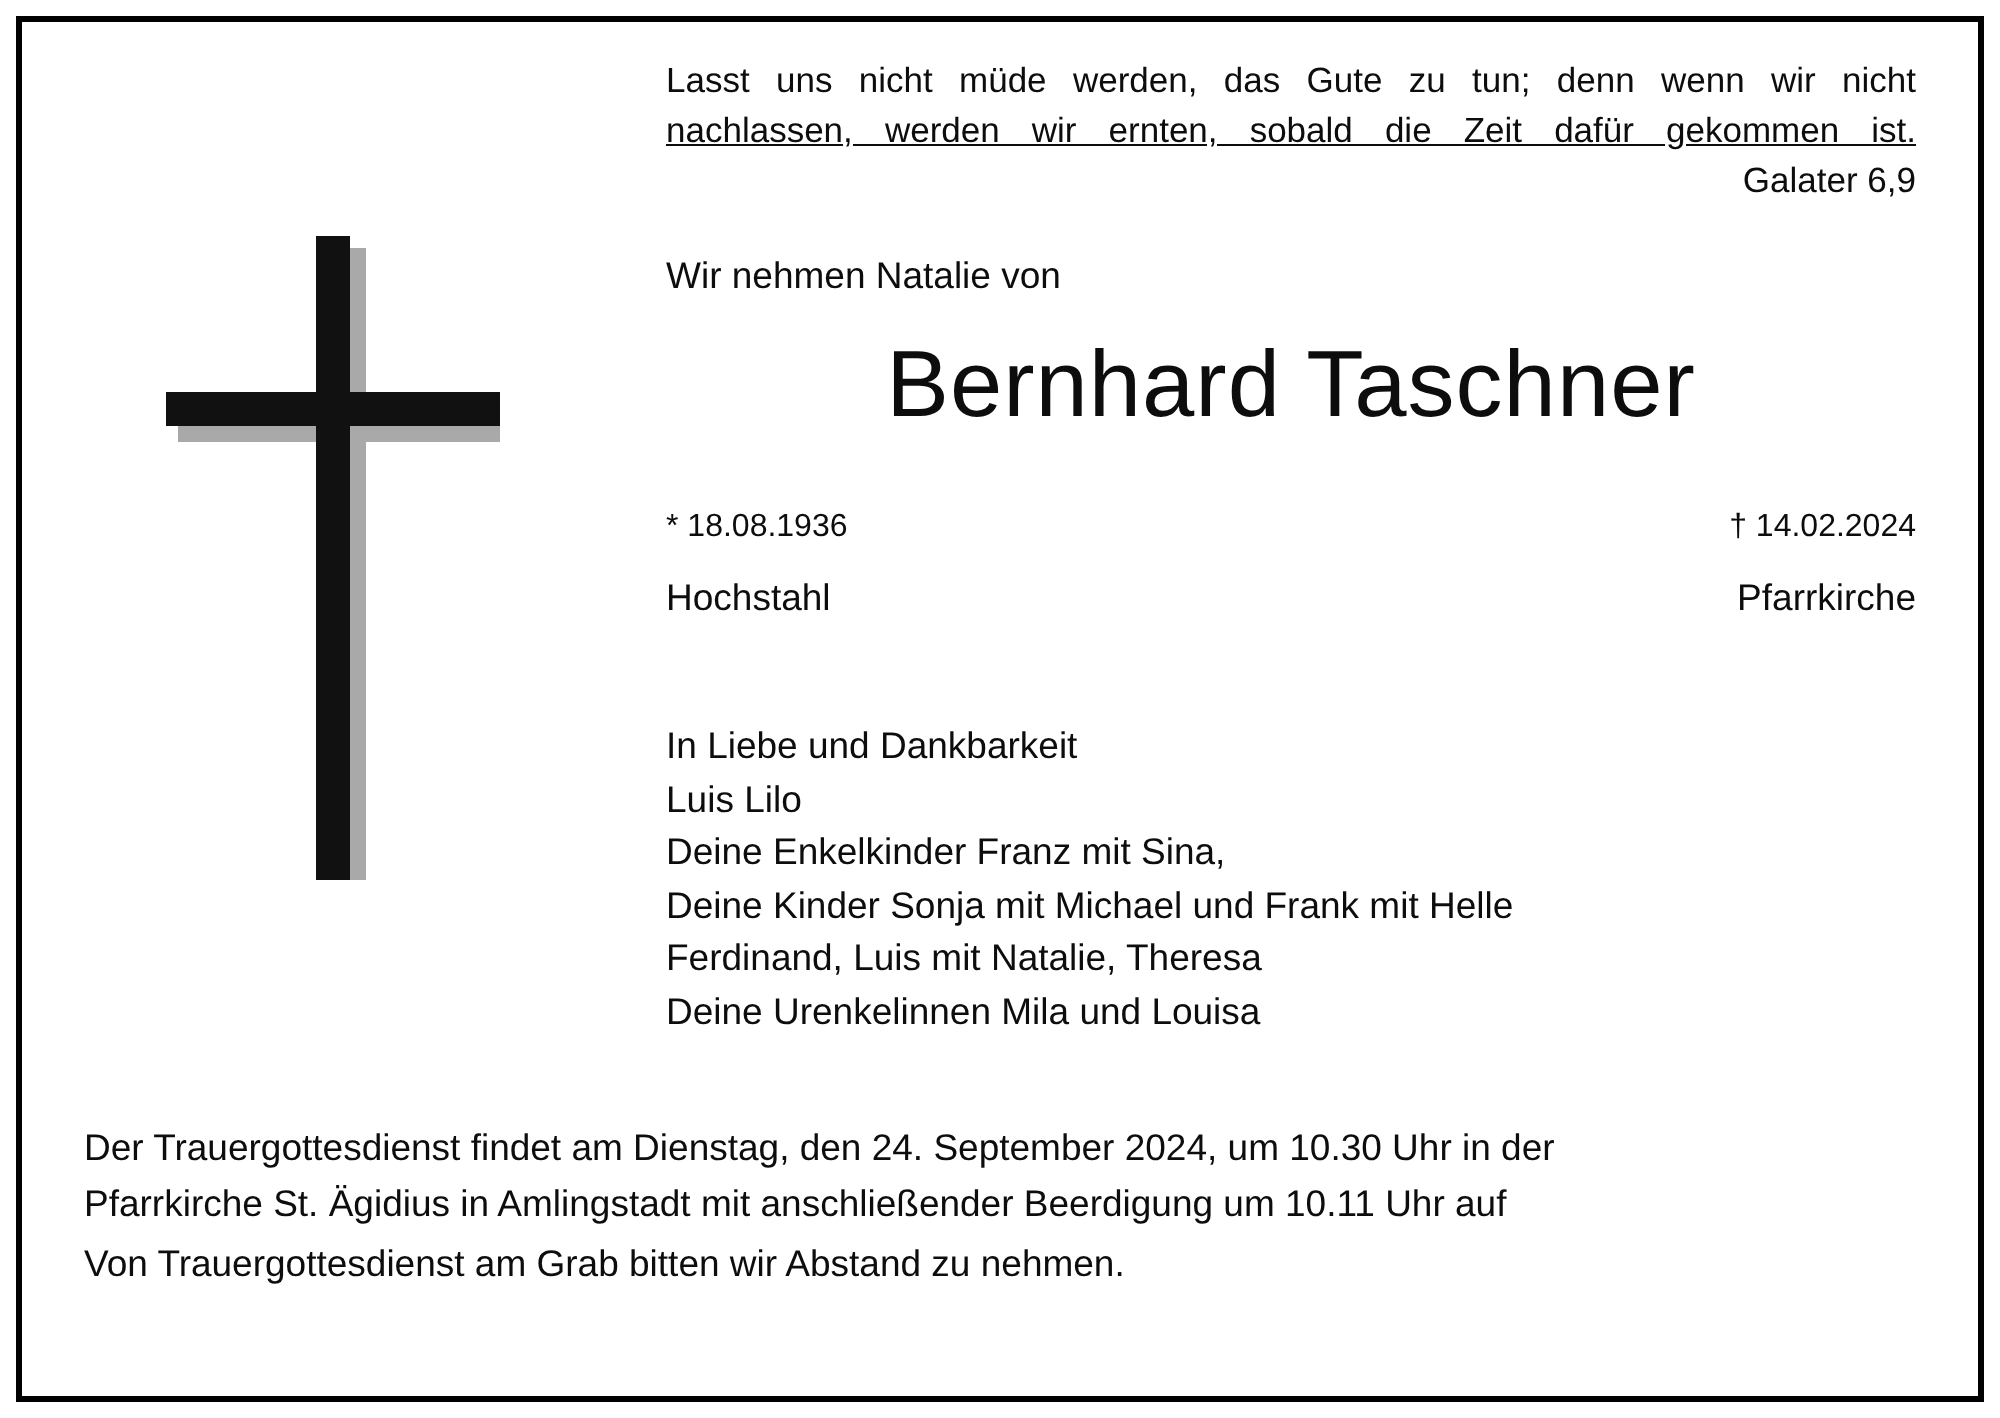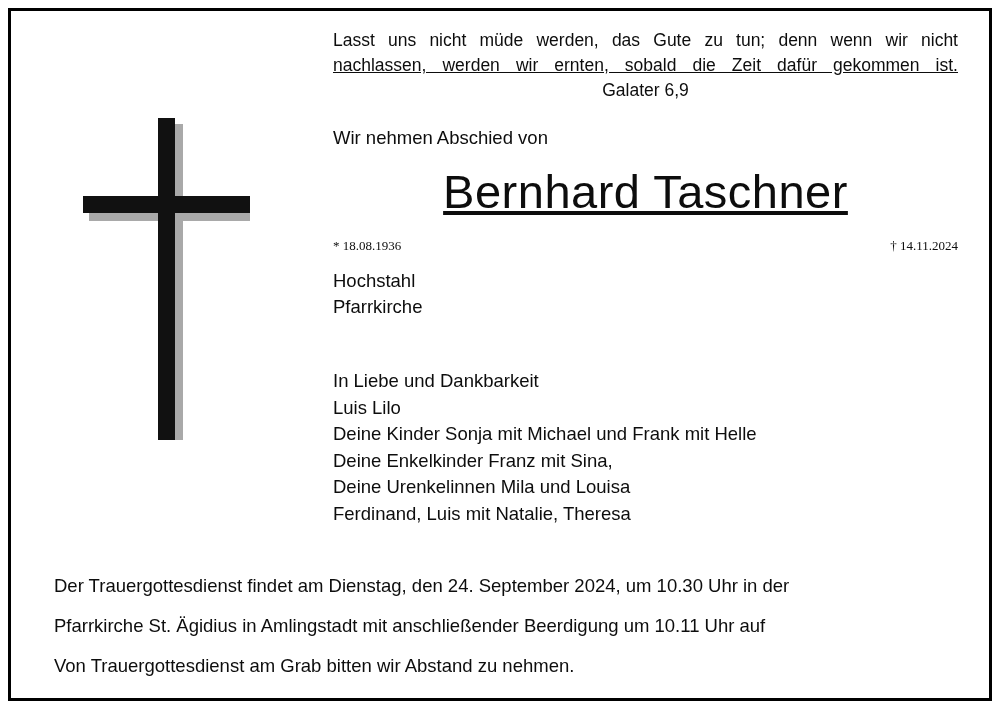--- a/index.html
+++ b/index.html
@@ -90,73 +90,70 @@
     line-height: 25px;
     margin: 0;
     text-align: justify;
     text-align-last: justify;
     text-decoration: underline;
   }
   .verse-source {
     font-size: 17.5px;
     line-height: 25px;
     margin: 0;
-    text-align: center;
+    text-align: right;
   }
   .farewell {
     font-size: 18.5px;
     margin: 22px 0 0 0;
     line-height: 26px;
   }
   .deceased-name {
     font-size: 47px;
     font-weight: 400;
     letter-spacing: 0.5px;
     margin: 12px 0 0 0;
     text-align: center;
     line-height: 58px;
     white-space: nowrap;
-    text-decoration: underline;
   }
   .dates-row {
     display: flex;
     justify-content: space-between;
-    font-size: 13px;
-    margin-top: 12px;
+    font-size: 16px;
+    margin-top: 30px;
     line-height: 26px;
-    font-family: Liberation Serif, serif;
   }
   .places-row {
     display: flex;
     justify-content: space-between;
     font-size: 18.5px;
     margin-top: 9px;
     line-height: 26px;
-    flex-direction: column;
   }
   .mourners {
     margin-top: 48px;
     font-size: 18.5px;
     line-height: 26.5px;
   }
   .mourners div {
     white-space: nowrap;
   }
 
   
   .bottom {
     position: absolute;
     left: 42px;
     top: 560px;
     width: 916px;
     font-size: 18.5px;
     line-height: 28px;
   }
   .bottom p {
-    margin: 12px;
+    margin: 0;
   }
   .bottom .service {
     text-align: justify;
     text-align-last: left;
   }
   .bottom .note {
     margin-top: 2px;
   }
 </style>
 </head>
@@ -170,40 +167,40 @@
     <div class="cross-horiz-shadow"></div>
     <div class="cross-vert"></div>
     <div class="cross-horiz"></div>
   </div>
 
   <div class="content">
     <p class="verse">Lasst uns nicht müde werden, das Gute zu tun; denn wenn wir nicht</p>
     <p class="verse-line2">nachlassen, werden wir ernten, sobald die Zeit dafür gekommen ist.</p>
     <p class="verse-source">Galater 6,9</p>
 
-    <p class="farewell">Wir nehmen Abschied von</p>
+    <p class="farewell">Wir nehmen Natalie von</p>
 
     <h1 class="deceased-name">Bernhard Taschner</h1>
 
     <div class="dates-row">
       <span>* 18.08.1936</span>
-      <span>† 14.11.2024</span>
+      <span>† 14.02.2024</span>
     </div>
     <div class="places-row">
       <span>Hochstahl</span>
       <span>Pfarrkirche</span>
     </div>
 
     <div class="mourners">
       <div>In Liebe und Dankbarkeit</div>
       <div>Luis Lilo</div>
+      <div>Deine Enkelkinder Franz mit Sina,</div>
       <div>Deine Kinder Sonja mit Michael und Frank mit Helle</div>
-      <div>Deine Enkelkinder Franz mit Sina,</div>
+      <div>Ferdinand, Luis mit Natalie, Theresa</div>
       <div>Deine Urenkelinnen Mila und Louisa</div>
-      <div>Ferdinand, Luis mit Natalie, Theresa</div>
     </div>
   </div>
 
   <div class="bottom">
     <p class="service">Der Trauergottesdienst findet am Dienstag, den 24. September 2024, um 10.30 Uhr in der</p>
     <p class="service">Pfarrkirche St. Ägidius in Amlingstadt mit anschließender Beerdigung um 10.11 Uhr auf</p>
     <p class="note">Von Trauergottesdienst am Grab bitten wir Abstand zu nehmen.</p>
   </div>
 </div>
 

